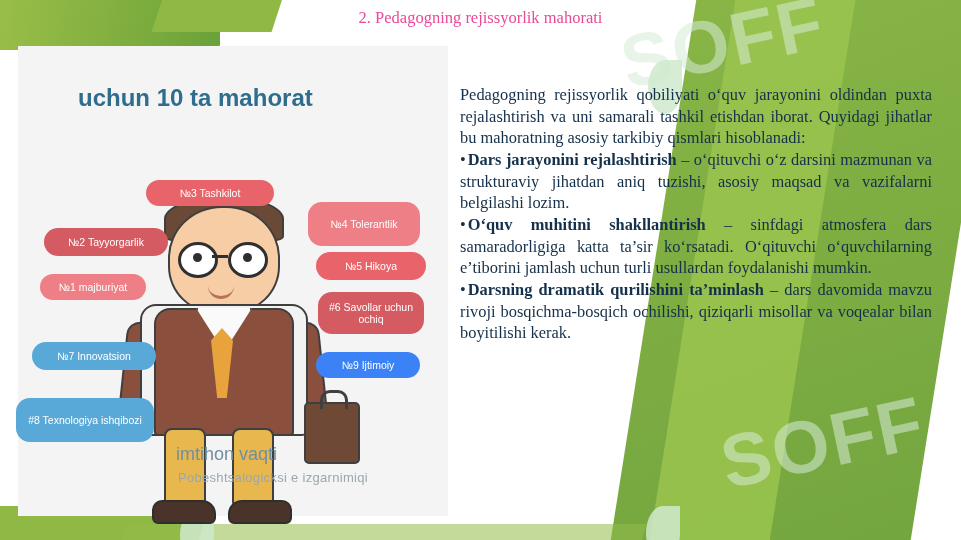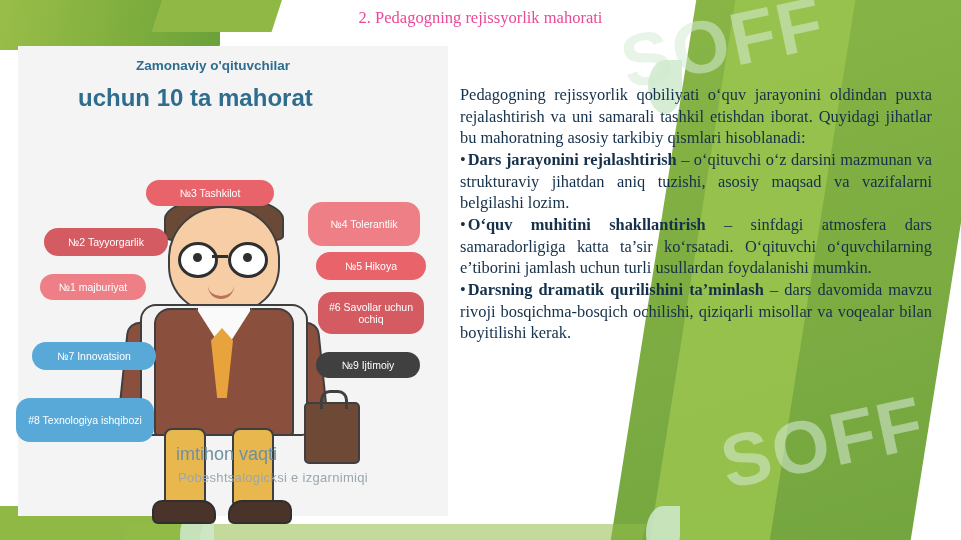--- a/index.html
+++ b/index.html
@@ -155,21 +155,21 @@
     align-items: center;
     justify-content: center;
     text-align: center;
     padding: 12px 8px;
     box-sizing: border-box;
     line-height: 1.15;
   }
   .pill.red { background: #e8646a; }
   .pill.pink { background: #ef7f86; }
   .pill.blue { background: #58a8d8; }
-  .pill.lightblue { background: #404040; }
+  .pill.lightblue { background: #3b82f6; }
   .pill.dark { background: #d45b62; }
 
   .footer-txt {
     position: absolute;
     left: 158px;
     top: 398px;
     font-family: "Liberation Sans", sans-serif;
     font-size: 18px;
     color: #6f8fa0;
   }
@@ -302,21 +302,20 @@
   <div class="wm wm-text" style="left:620px; top:0px; transform:rotate(-12deg);">SOFF</div>
   <div class="wm wm-text" style="left:720px; top:400px; transform:rotate(-12deg);">SOFF</div>
   <div class="leaf" style="left:246px; top:58px;"></div>
   <div class="leaf" style="left:648px; top:60px;"></div>
   <div class="leaf" style="left:180px; top:508px;"></div>
   <div class="leaf" style="left:646px; top:506px;"></div>
 
   <div class="title">2. Pedagogning rejissyorlik mahorati</div>
 
   <div class="illus">
-    <div class="illus-head">Zamonaviy o'qituvchilar</div>
     <div class="illus-head2">uchun 10 ta mahorat</div>
 
     <div class="fig hair"></div>
     <div class="fig head-shape"></div>
     <div class="fig glasses-l"></div>
     <div class="fig glasses-r"></div>
     <div class="fig glasses-bridge"></div>
     <div class="fig pupil pupil-l"></div>
     <div class="fig pupil pupil-r"></div>
     <div class="fig mouth"></div>

